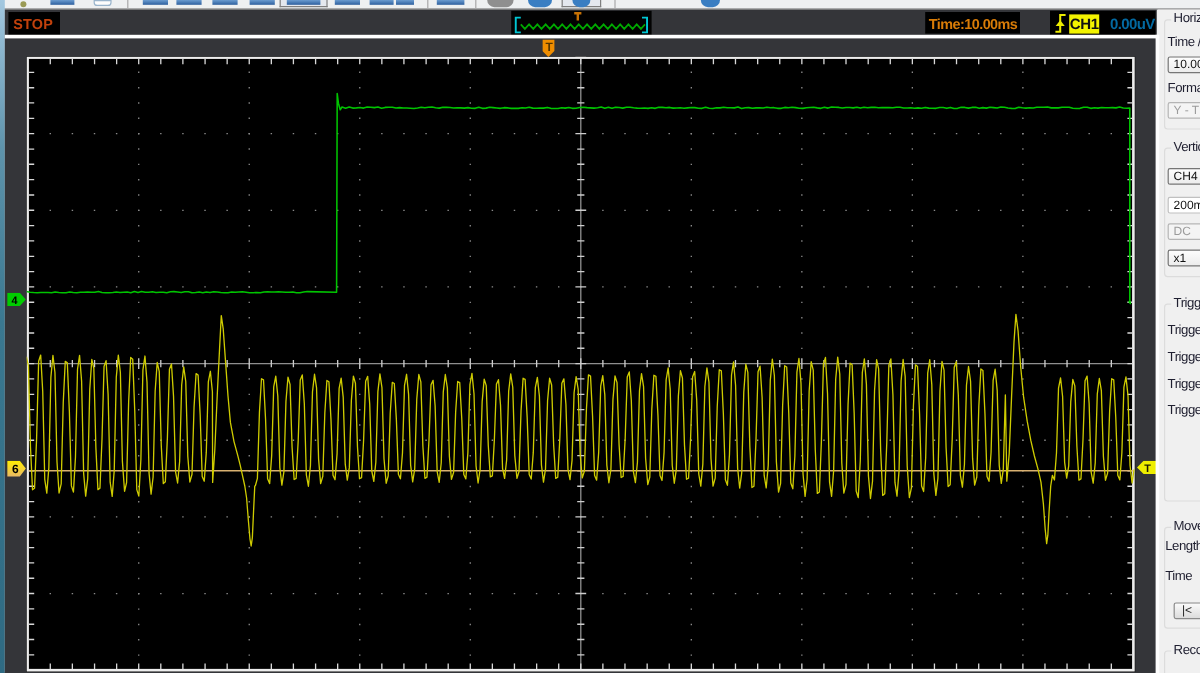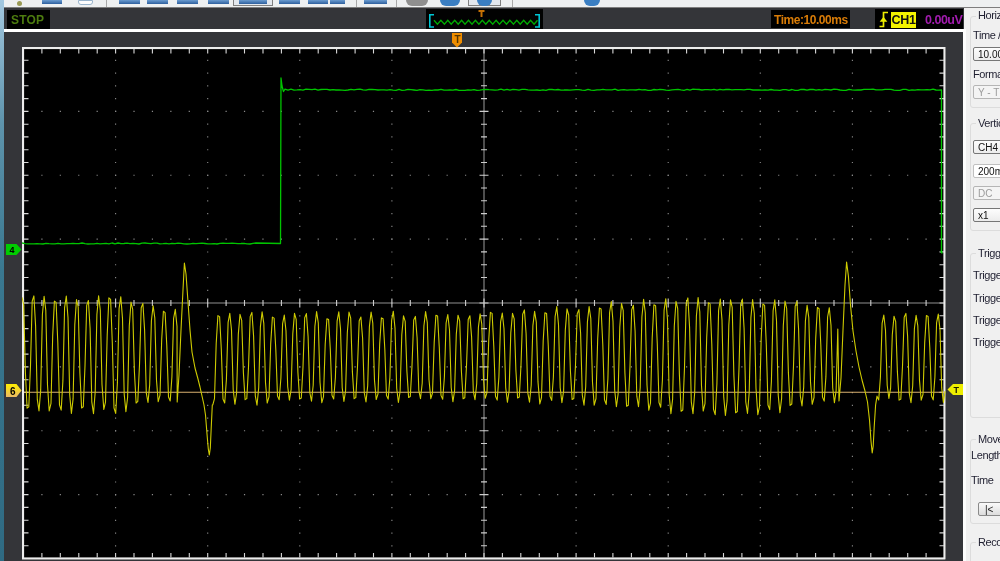--- a/index.html
+++ b/index.html
@@ -36,37 +36,37 @@
     <div style="position:absolute;top:0;left:468px;width:33px;height:6px;border:1px solid #808080;border-top:none;background:#e4e8ee"></div>
     <div style="position:absolute;top:0;left:477px;width:15px;height:6px;border-radius:0 0 8px 8px;background:#3a7ec2"></div>
     <div style="position:absolute;top:0;left:512px;width:1px;height:7px;background:#a9a9a9"></div>
     <div style="position:absolute;top:0;left:584px;width:16px;height:6px;border-radius:0 0 8px 8px;background:#3a7ec2"></div>
   </div>
 
 <div class="abs" style="left:0;top:0;width:4px;height:561px;background:linear-gradient(#a3c8e0,#5e93ab 22%,#3a7890 48%,#2f6a82)"></div>
 
 <div class="abs" style="left:4px;top:8px;width:961px;height:553px;background:#343539"></div>
 
-<div class="abs" style="left:7px;top:10px;width:43px;height:19px;background:#000;color:#4d7c0f;font-size:12px;font-weight:bold;letter-spacing:0.2px;padding:3px 0 0 4px">STOP</div>
+<div class="abs" style="left:7px;top:10px;width:43px;height:19px;background:#000;color:#c2410c;font-size:12px;font-weight:bold;letter-spacing:0.2px;padding:3px 0 0 4px">STOP</div>
 <div class="abs" style="left:426px;top:9px;width:117px;height:20px;background:#020202">
 <svg width="117" height="20" style="position:absolute;left:0;top:0">
 <path d="M8 5.7 H3.8 V18 H8" stroke="#00c6d4" stroke-width="1.6" fill="none"></path>
 <path d="M109 5.7 H113.2 V18 H109" stroke="#00c6d4" stroke-width="1.6" fill="none"></path>
 <polyline points="8.0,11.3 11.4,15.1 14.9,11.3 18.4,15.1 21.8,11.3 25.2,15.1 28.7,11.3 32.2,15.1 35.6,11.3 39.0,15.1 42.5,11.3 46.0,15.1 49.4,11.3 52.9,15.1 56.3,11.3 59.8,15.1 63.2,11.3 66.7,15.1 70.1,11.3 73.5,15.1 77.0,11.3 80.5,15.1 83.9,11.3 87.4,15.1 90.8,11.3 94.2,15.1 97.7,11.3 101.2,15.1 104.6,11.3 108.1,15.1 111.5,11.3" stroke="#00a800" stroke-width="1.4" fill="none"></polyline>
 <path d="M52.5 1 h6 v2 h-2 v5 h-2 v-5 h-2 z" fill="#c67104"></path>
 </svg>
   </div>
 <div class="abs" style="left:771px;top:10px;width:79px;height:18px;background:#000;color:#d97c07;font-size:12px;font-weight:bold;letter-spacing:-0.45px;padding:3px 0 0 3px">Time:10.00ms</div>
 <div class="abs" style="left:875px;top:9px;width:88px;height:20px;background:#000"></div>
 <svg class="abs" style="left:878px;top:11px" width="12" height="17">
 <path d="M1.5 15.5 H5.5 V1.5 H10" stroke="#ecec00" stroke-width="1.7" fill="none"></path>
 <path d="M5.5 5.8 L9.3 10.7 H1.7 z" fill="#ecec00"></path>
 </svg>
 <div class="abs" style="left:891px;top:12px;width:25px;height:16px;background:#f3f300;color:#111;font-size:12.5px;font-weight:bold;letter-spacing:-0.3px;text-align:center;padding-top:1px">CH1</div>
-<div class="abs" style="left:925px;top:13px;color:#a21caf;font-size:12.5px;font-weight:bold;letter-spacing:-0.5px">0.00uV</div>
+<div class="abs" style="left:925px;top:13px;color:#0369a1;font-size:12.5px;font-weight:bold;letter-spacing:-0.5px">0.00uV</div>
 
 <div class="abs" style="left:4px;top:29px;width:961px;height:2.5px;background:#fff"></div>
 
 <div class="abs" style="left:22px;top:47px;width:924px;height:514px;overflow:hidden;background:#000">
 <svg width="924" height="514" style="position:absolute;left:0;top:0">
 <path d="M19.32 64.38H904.68 M19.32 128.25H904.68 M19.32 192.12H904.68 M19.32 319.88H904.68 M19.32 383.75H904.68 M19.32 447.62H904.68" stroke="#8a8a8a" stroke-width="1.1" stroke-dasharray="1.2 17.22" fill="none"></path>
 <path d="M93.60 12.68V511.50 M185.70 12.68V511.50 M277.80 12.68V511.50 M369.90 12.68V511.50 M554.10 12.68V511.50 M646.20 12.68V511.50 M738.30 12.68V511.50 M830.40 12.68V511.50" stroke="#8a8a8a" stroke-width="1.1" stroke-dasharray="1.2 11.58" fill="none"></path>
 <line x1="462" y1="1" x2="462" y2="511" stroke="#8f8f8f" stroke-width="1.1"></line>
 <line x1="1" y1="256" x2="922" y2="256" stroke="#8f8f8f" stroke-width="1.1"></line>
 <path d="M1.5 251.5V260.5 M19.9 253.0V259.0 M38.3 253.0V259.0 M56.8 253.0V259.0 M75.2 253.0V259.0 M93.6 251.5V260.5 M112.0 253.0V259.0 M130.4 253.0V259.0 M148.9 253.0V259.0 M167.3 253.0V259.0 M185.7 251.5V260.5 M204.1 253.0V259.0 M222.5 253.0V259.0 M241.0 253.0V259.0 M259.4 253.0V259.0 M277.8 251.5V260.5 M296.2 253.0V259.0 M314.6 253.0V259.0 M333.1 253.0V259.0 M351.5 253.0V259.0 M369.9 251.5V260.5 M388.3 253.0V259.0 M406.7 253.0V259.0 M425.2 253.0V259.0 M443.6 253.0V259.0 M462.0 251.5V260.5 M480.4 253.0V259.0 M498.8 253.0V259.0 M517.3 253.0V259.0 M535.7 253.0V259.0 M554.1 251.5V260.5 M572.5 253.0V259.0 M590.9 253.0V259.0 M609.4 253.0V259.0 M627.8 253.0V259.0 M646.2 251.5V260.5 M664.6 253.0V259.0 M683.0 253.0V259.0 M701.5 253.0V259.0 M719.9 253.0V259.0 M738.3 251.5V260.5 M756.7 253.0V259.0 M775.1 253.0V259.0 M793.6 253.0V259.0 M812.0 253.0V259.0 M830.4 251.5V260.5 M848.8 253.0V259.0 M867.2 253.0V259.0 M885.7 253.0V259.0 M904.1 253.0V259.0 M922.5 251.5V260.5 M457.5 0.5H466.5 M459.0 13.3H465.0 M459.0 26.1H465.0 M459.0 38.8H465.0 M459.0 51.6H465.0 M457.5 64.4H466.5 M459.0 77.2H465.0 M459.0 89.9H465.0 M459.0 102.7H465.0 M459.0 115.5H465.0 M457.5 128.2H466.5 M459.0 141.0H465.0 M459.0 153.8H465.0 M459.0 166.6H465.0 M459.0 179.3H465.0 M457.5 192.1H466.5 M459.0 204.9H465.0 M459.0 217.7H465.0 M459.0 230.5H465.0 M459.0 243.2H465.0 M457.5 256.0H466.5 M459.0 268.8H465.0 M459.0 281.6H465.0 M459.0 294.3H465.0 M459.0 307.1H465.0 M457.5 319.9H466.5 M459.0 332.7H465.0 M459.0 345.4H465.0 M459.0 358.2H465.0 M459.0 371.0H465.0 M457.5 383.8H466.5 M459.0 396.5H465.0 M459.0 409.3H465.0 M459.0 422.1H465.0 M459.0 434.9H465.0 M457.5 447.6H466.5 M459.0 460.4H465.0 M459.0 473.2H465.0 M459.0 485.9H465.0 M459.0 498.7H465.0 M457.5 511.5H466.5" stroke="#cdcdcd" stroke-width="1.1" fill="none"></path>

